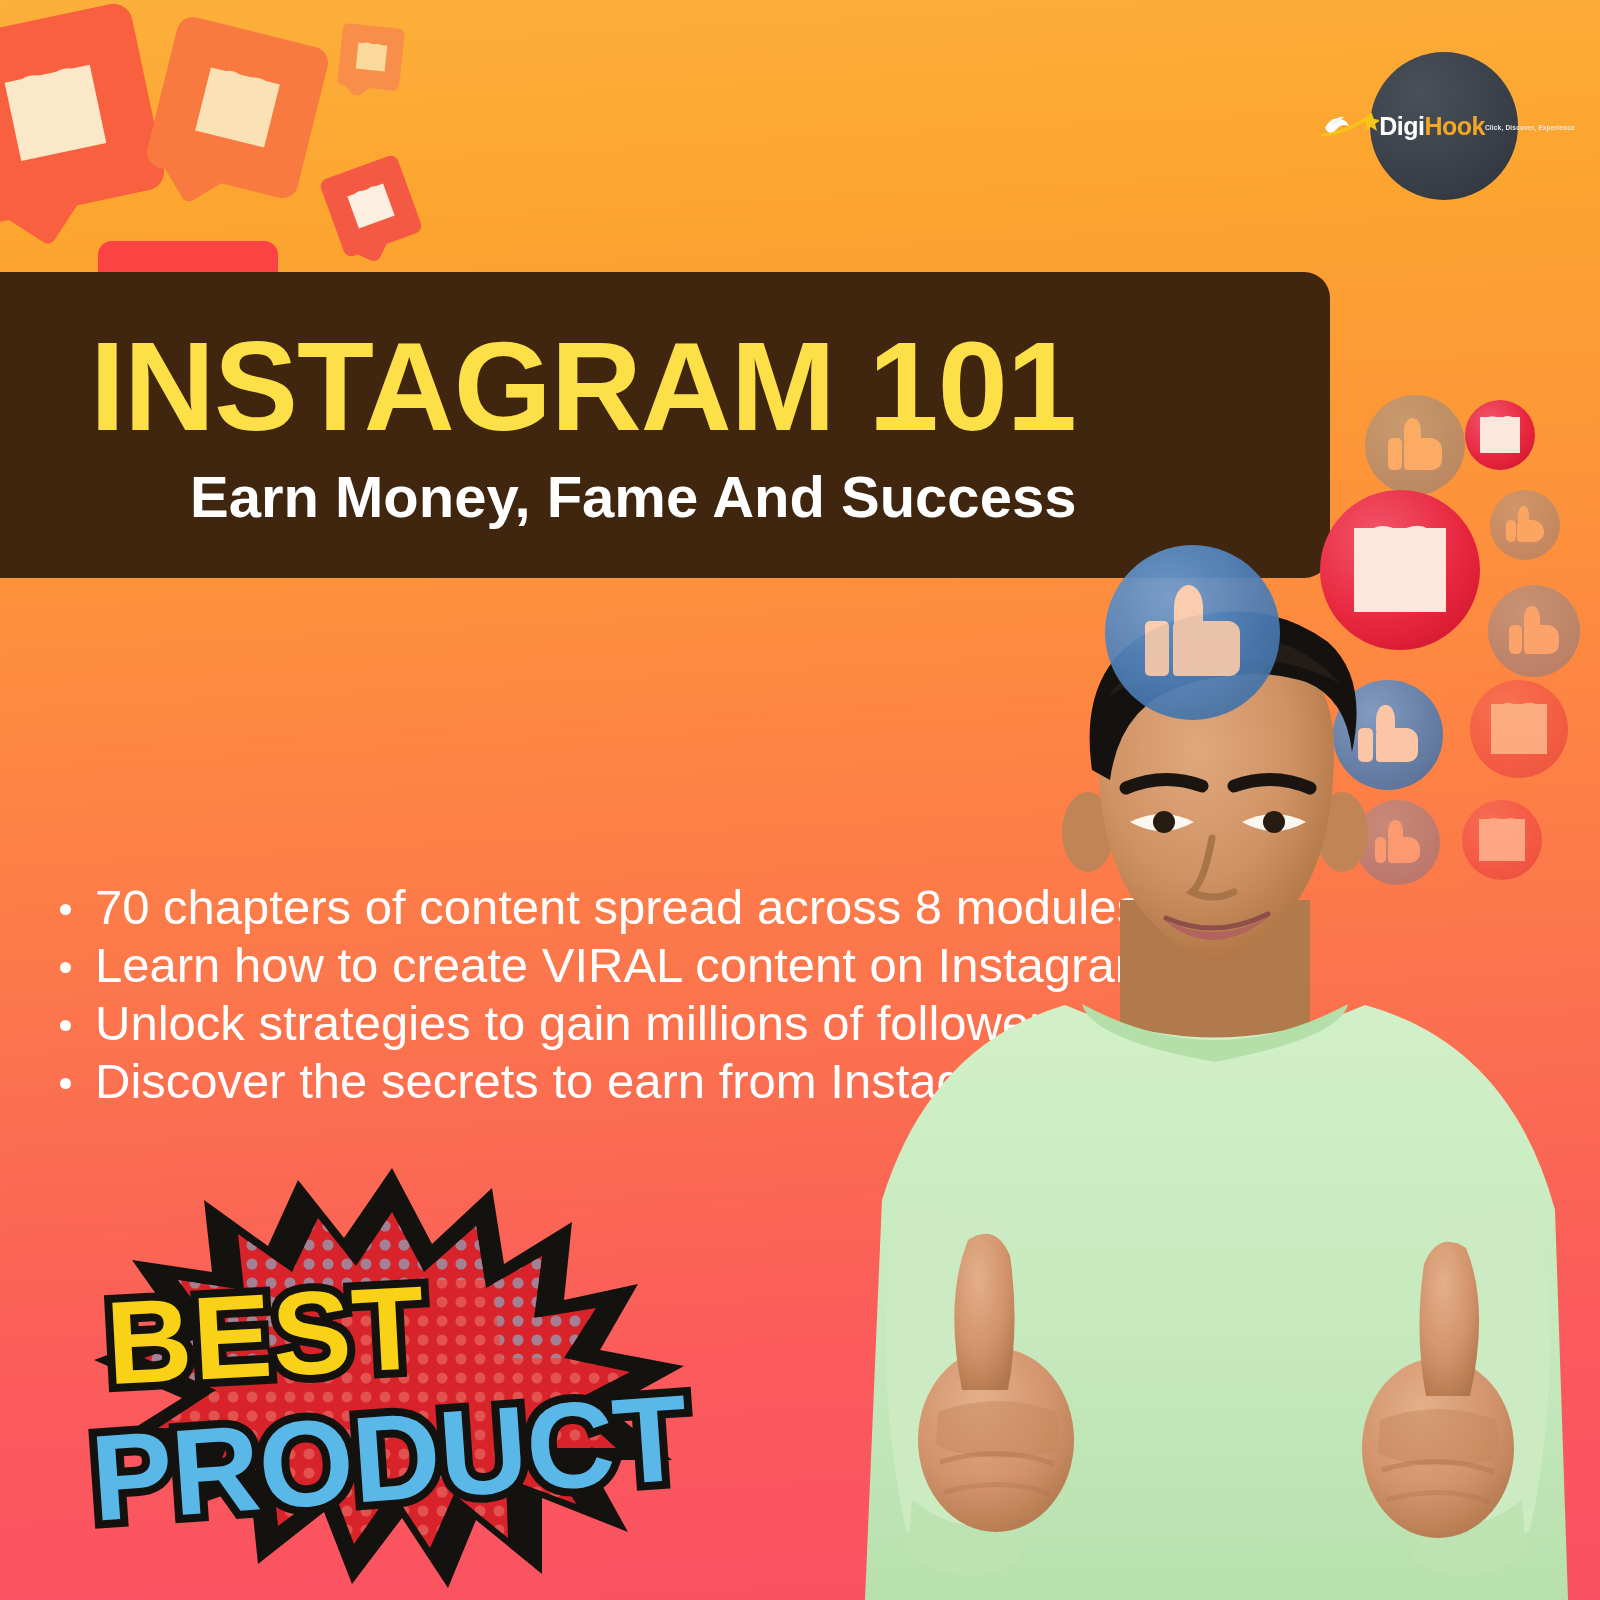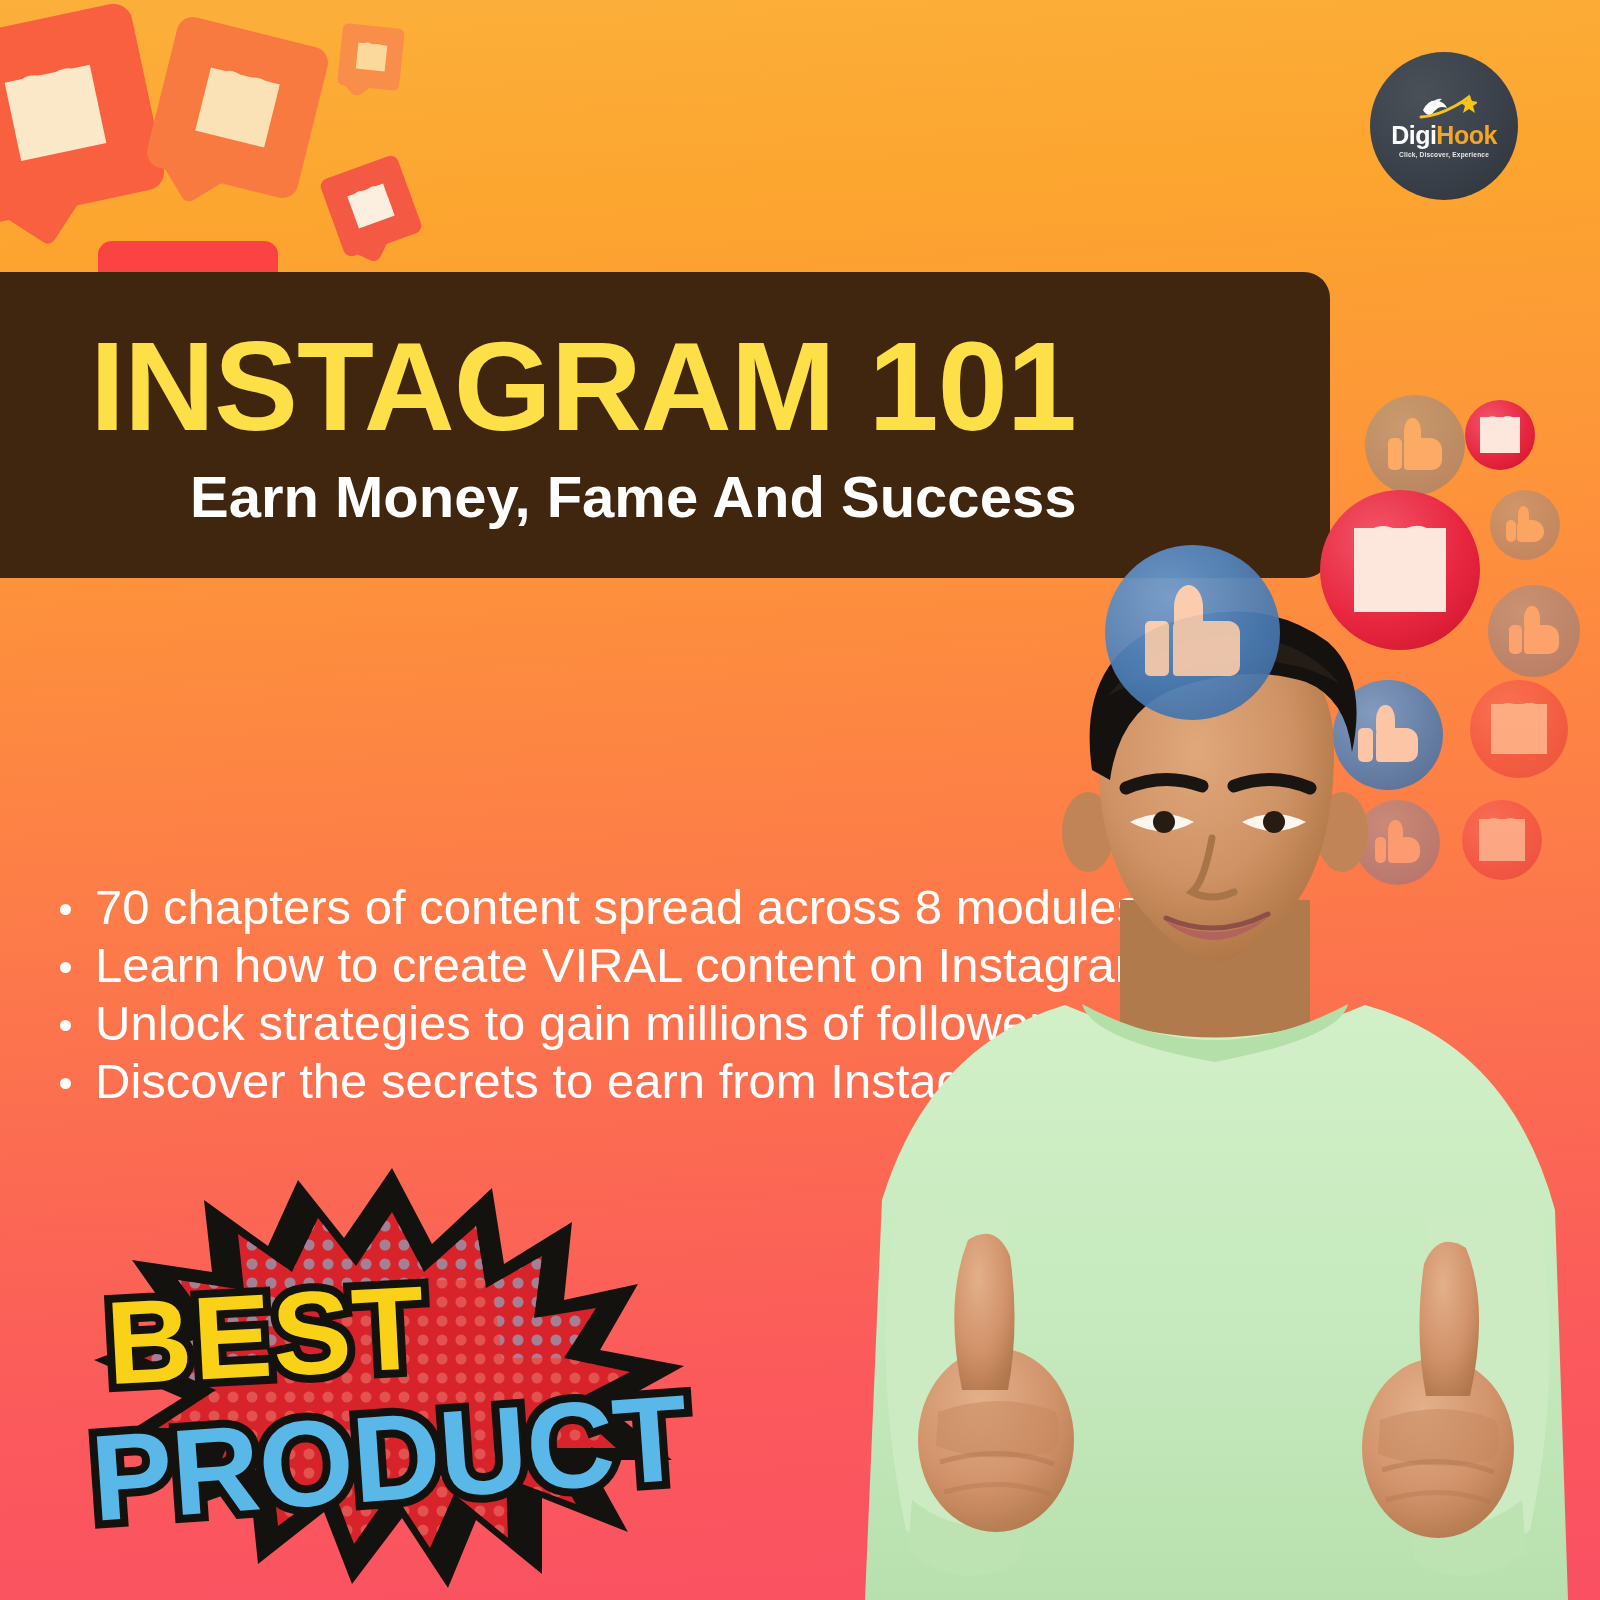--- a/index.html
+++ b/index.html
@@ -185,21 +185,21 @@
   }
 
   
   #logo-badge{
     position:absolute;
     right:82px; top:52px;
     width:148px; height:148px;
     border-radius:50%;
     background:radial-gradient(circle at 34% 28%, #4a5058 0%, #3b414a 55%, #2d323a 100%);
     z-index:50;
-    display:flex; flex-direction:column;
+    display:flex; flex-direction:row;
     align-items:center; justify-content:center;
   }
   #logo-badge .wordmark{
     font-size:25px; font-weight:bold;
     line-height:1;
     letter-spacing:-0.5px;
     white-space:nowrap;
   }
   #logo-badge .wordmark .w1{ color:#ffffff; }
   #logo-badge .wordmark .w2{ color:#f5a623; }

